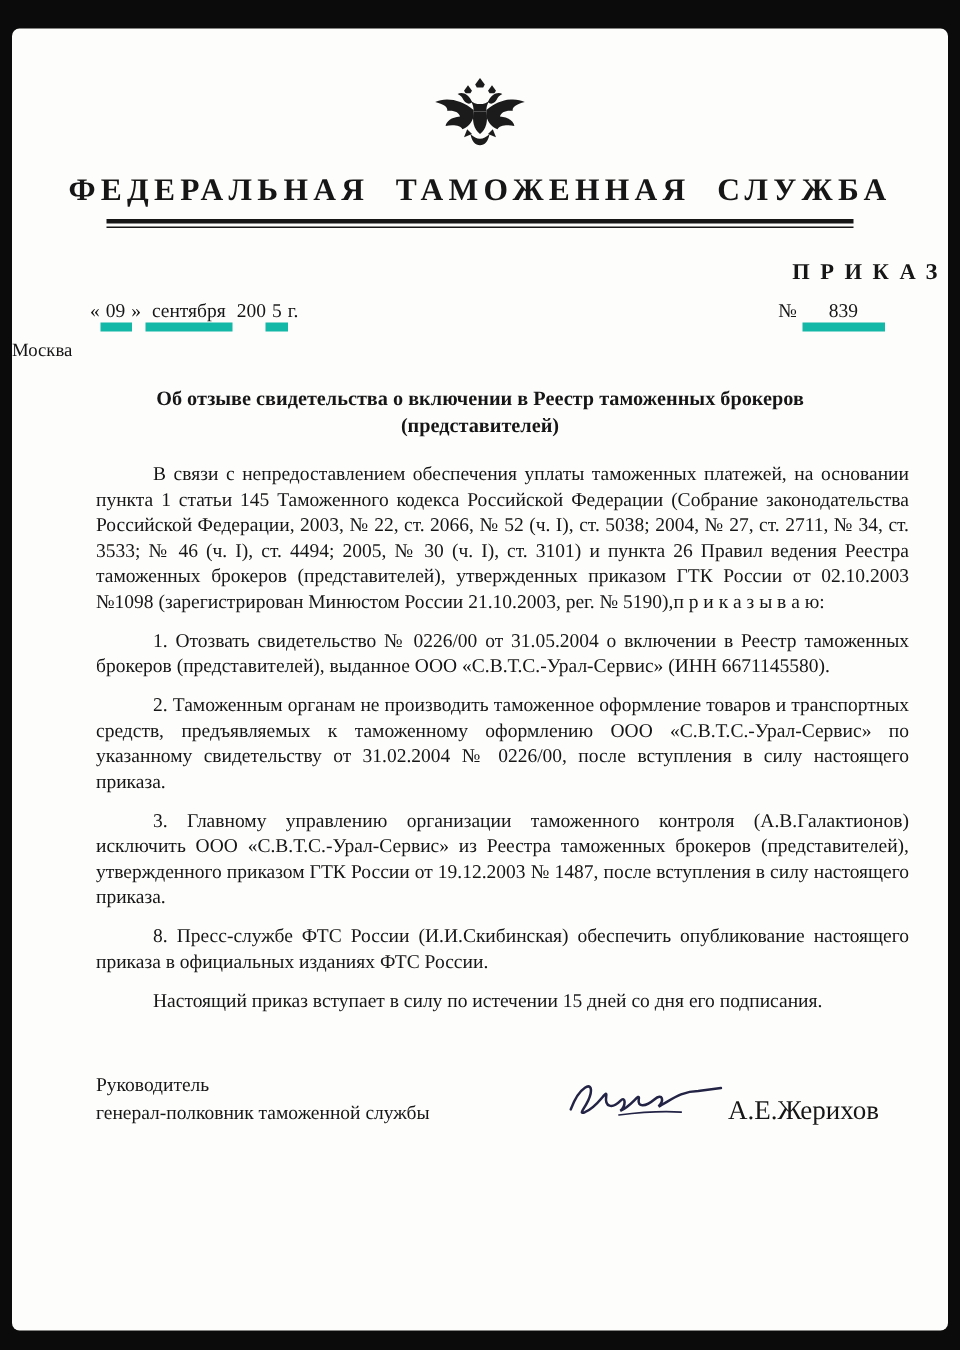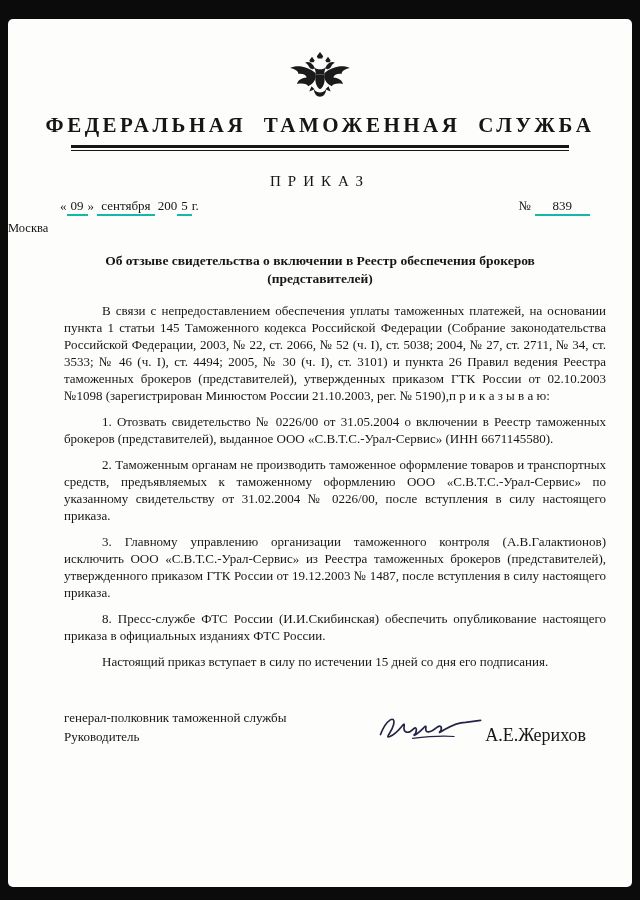--- a/index.html
+++ b/index.html
@@ -38,34 +38,34 @@
   .rule-thick {
     width: 498px; margin: 7px auto 0 auto;
     border-top: 3px solid #161616;
   }
   .rule-thin {
     width: 498px; margin: 2px auto 0 auto;
     border-top: 1px solid #161616;
   }
   .doc-type {
     margin-top: 22px;
-    text-align: center;
-    font-weight: normal;
+    text-align: right;
+    font-weight: bold;
     font-size: 15px;
     letter-spacing: 7px;
   }
   .meta-row {
     display: flex;
     justify-content: space-between;
     align-items: baseline;
     margin: 8px 42px 0 52px;
     font-size: 13px;
   }
   .u {
-    border-bottom: 2px solid #14b8a6;
+    border-bottom: 6px solid #14b8a6;
     padding: 0 4px;
     display: inline-block;
   }
   .num-underline { padding: 0 18px; }
   .city {
     text-align: left;
     font-size: 12.5px;
     margin-top: 5px;
   }
   .order-title {
@@ -144,37 +144,37 @@
       </span>
       <span>
         <span>№</span>
         <span class="u num-underline">839</span>
       </span>
     </div>
 
     <div class="city">Москва</div>
 
     <div class="order-title">
-      <div>Об отзыве свидетельства о включении в Реестр обеспечения брокеров</div>
+      <div>Об отзыве свидетельства о включении в Реестр таможенных брокеров</div>
       <div>(представителей)</div>
     </div>
 
     <div class="body-text">
       <p>В связи с непредоставлением обеспечения уплаты таможенных платежей, на основании пункта 1 статьи 145 Таможенного кодекса Российской Федерации (Собрание законодательства Российской Федерации, 2003, № 22, ст. 2066, № 52 (ч. I), ст. 5038; 2004, № 27, ст. 2711, № 34, ст. 3533; № 46 (ч. I), ст. 4494; 2005, № 30 (ч. I), ст. 3101) и пункта 26 Правил ведения Реестра таможенных брокеров (представителей), утвержденных приказом ГТК России от 02.10.2003 №1098 (зарегистрирован Минюстом России 21.10.2003, рег. № 5190),п р и к а з ы в а ю:</p>
       <p>1. Отозвать свидетельство № 0226/00 от 31.05.2004 о включении в Реестр таможенных брокеров (представителей), выданное ООО «С.В.Т.С.-Урал-Сервис» (ИНН 6671145580).</p>
       <p>2. Таможенным органам не производить таможенное оформление товаров и транспортных средств, предъявляемых к таможенному оформлению ООО «С.В.Т.С.-Урал-Сервис» по указанному свидетельству от 31.02.2004 № 0226/00, после вступления в силу настоящего приказа.</p>
       <p>3. Главному управлению организации таможенного контроля (А.В.Галактионов) исключить ООО «С.В.Т.С.-Урал-Сервис» из Реестра таможенных брокеров (представителей), утвержденного приказом ГТК России от 19.12.2003 № 1487, после вступления в силу настоящего приказа.</p>
       <p>8. Пресс-службе ФТС России (И.И.Скибинская) обеспечить опубликование настоящего приказа в официальных изданиях ФТС России.</p>
       <p>Настоящий приказ вступает в силу по истечении 15 дней со дня его подписания.</p>
     </div>
 
     <div class="sig-row">
       <div class="sig-left">
+        <div>Руководитель</div>
         <div>генерал-полковник таможенной службы</div>
-        <div>Руководитель</div>
       </div>
       <svg class="sig-scribble" viewBox="0 0 120 36" width="115" height="34" aria-hidden="true">
         <path d="M6 26 C12 10 22 5 20 15 C18 24 10 30 16 28 C26 24 32 10 31 17 C30 24 35 26 41 20 C45 16 45 24 41 27 C49 24 55 13 54 19 C53 25 59 24 65 19 C71 14 72 20 68 24 C76 20 84 13 96 13 L112 11" stroke="#232345" stroke-width="1.8" fill="none" stroke-linecap="round"></path>
         <path d="M40 30 C56 28 70 27 84 28" stroke="#232345" stroke-width="1.2" fill="none" stroke-linecap="round"></path>
       </svg>
       <div class="sig-name">А.Е.Жерихов</div>
     </div>
 
   </div>
 </div>

